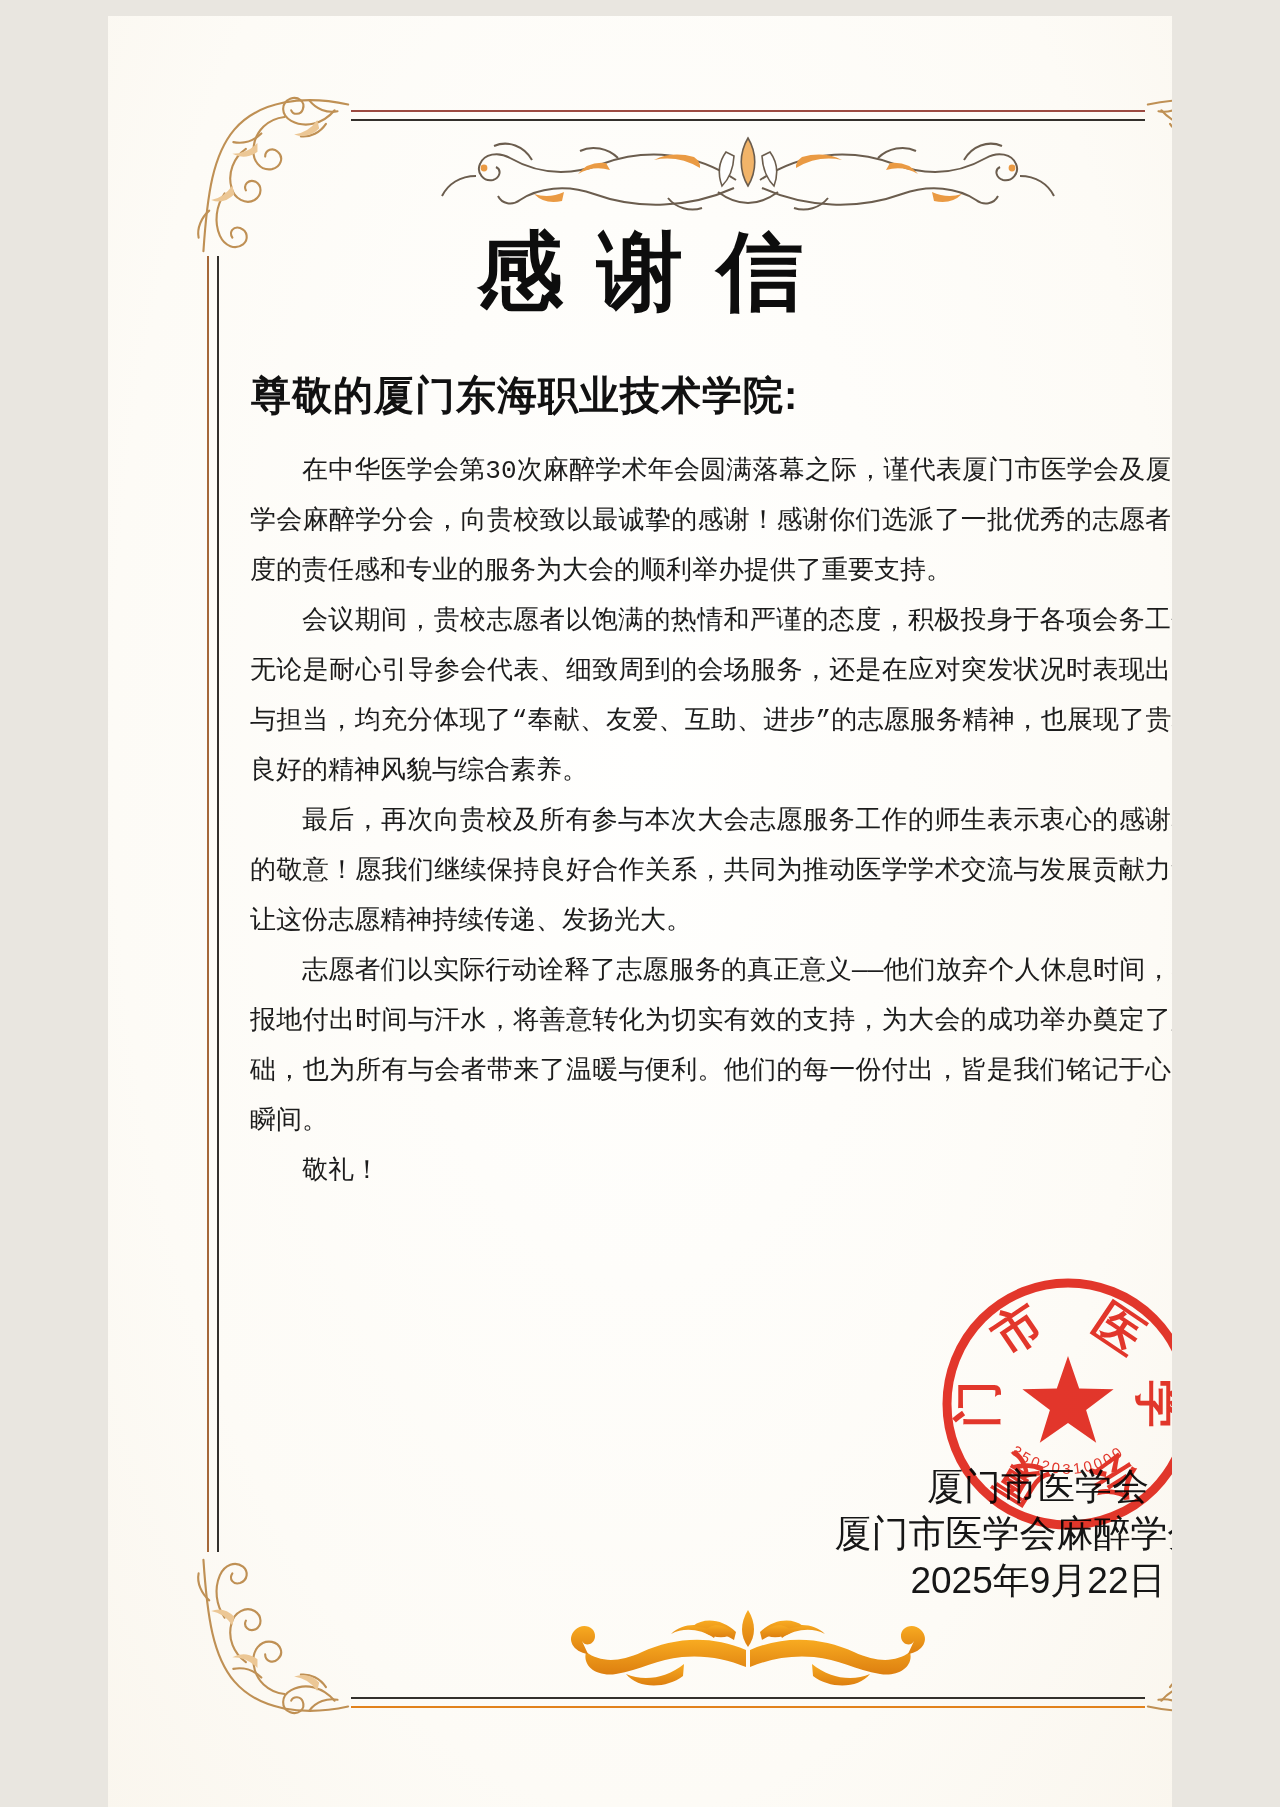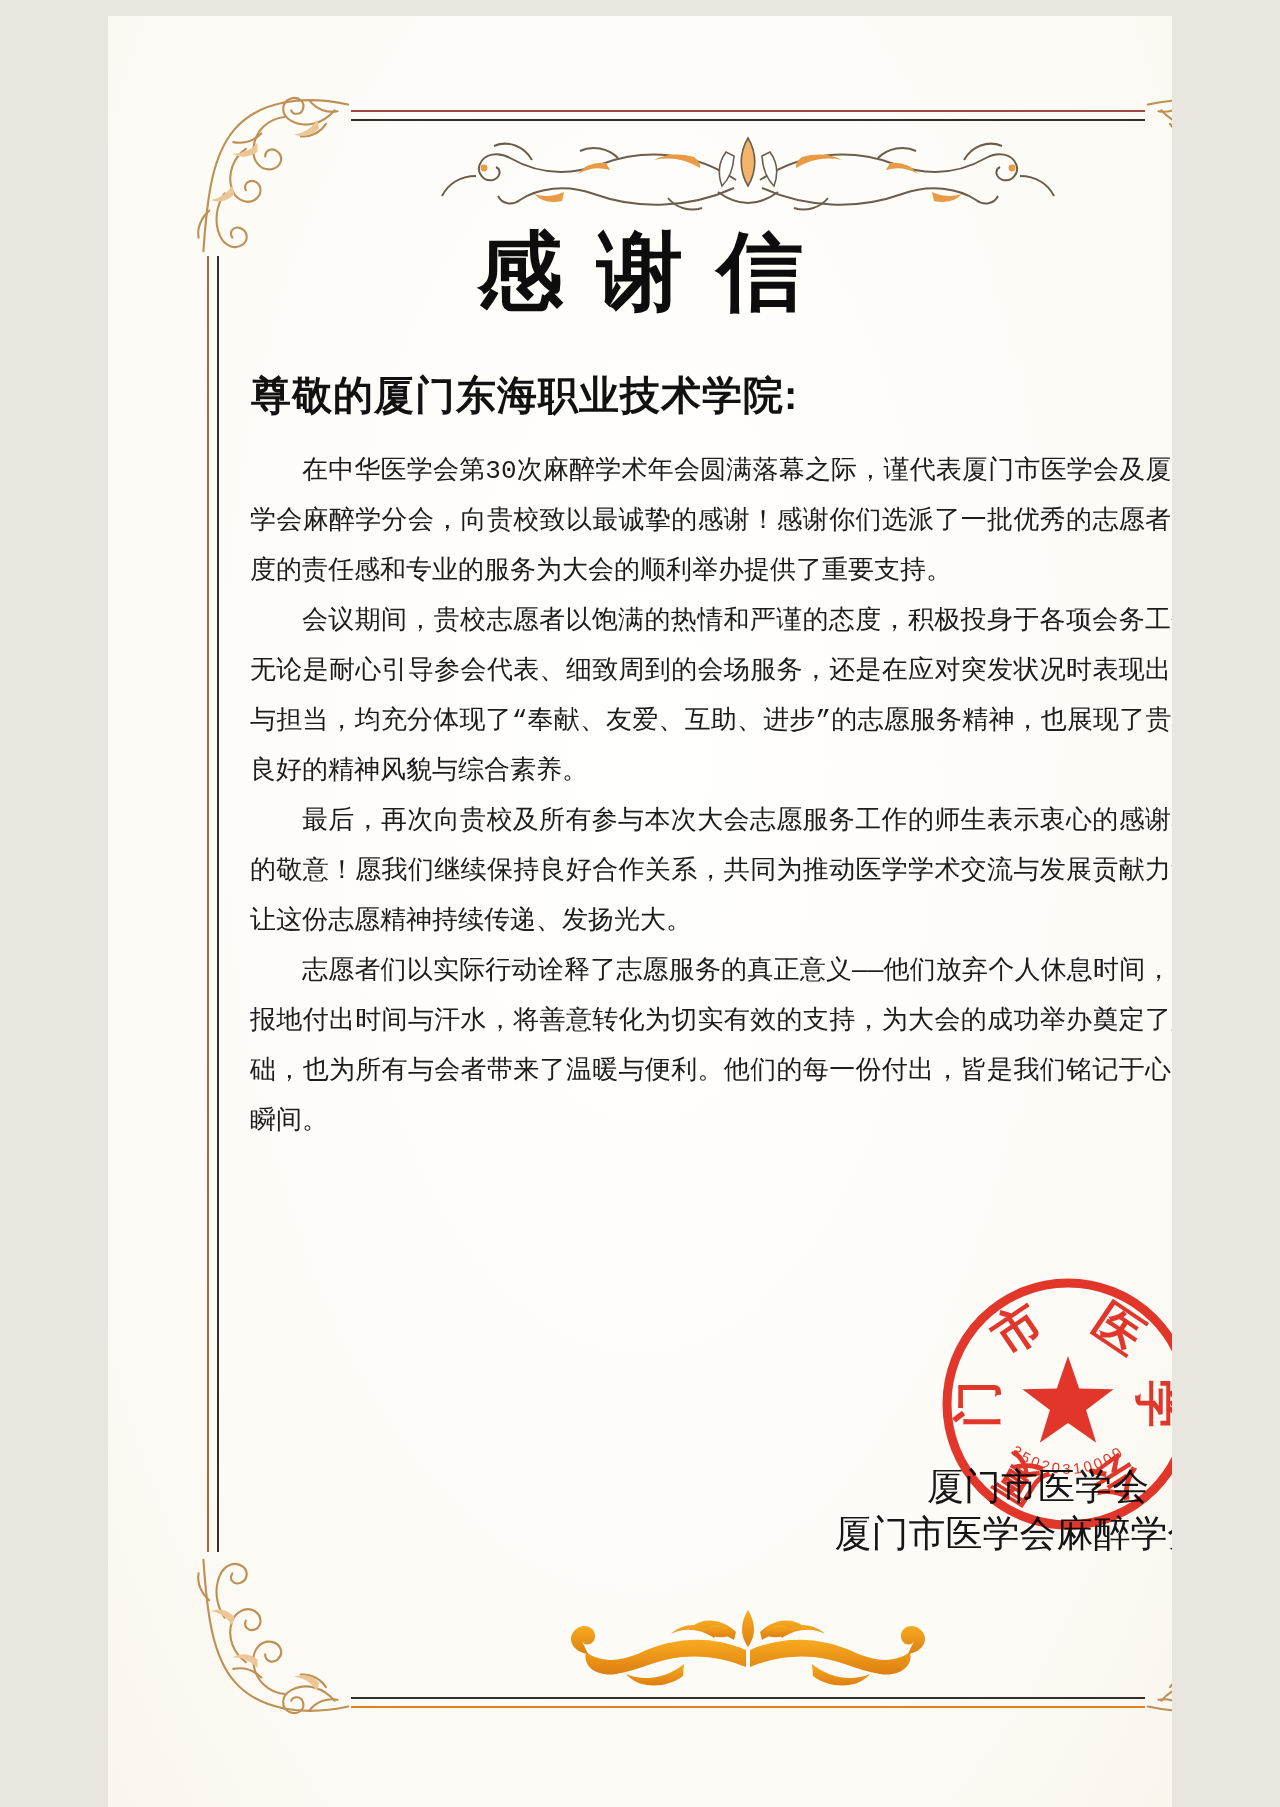--- a/index.html
+++ b/index.html
@@ -132,25 +132,27 @@
 
   <div class="title">感谢信</div>
 
   <div class="salutation">尊敬的厦门东海职业技术学院:</div>
 
   <div class="body-text">
     <p>在中华医学会第30次麻醉学术年会圆满落幕之际，谨代表厦门市医学会及厦门市医学会麻醉学分会，向贵校致以最诚挚的感谢！感谢你们选派了一批优秀的志愿者，以高度的责任感和专业的服务为大会的顺利举办提供了重要支持。</p>
     <p>会议期间，贵校志愿者以饱满的热情和严谨的态度，积极投身于各项会务工作中。无论是耐心引导参会代表、细致周到的会场服务，还是在应对突发状况时表现出的沉着与担当，均充分体现了“奉献、友爱、互助、进步”的志愿服务精神，也展现了贵校学子良好的精神风貌与综合素养。</p>
     <p>最后，再次向贵校及所有参与本次大会志愿服务工作的师生表示衷心的感谢和崇高的敬意！愿我们继续保持良好合作关系，共同为推动医学学术交流与发展贡献力量，也让这份志愿精神持续传递、发扬光大。</p>
     <p>志愿者们以实际行动诠释了志愿服务的真正意义——他们放弃个人休息时间，不计回报地付出时间与汗水，将善意转化为切实有效的支持，为大会的成功举办奠定了坚实基础，也为所有与会者带来了温暖与便利。他们的每一份付出，皆是我们铭记于心的动人瞬间。</p>
+    <p class="closing-salute">敬礼！</p>
   </div>
 
   <div class="signature">
     <div>厦门市医学会</div>
     <div>厦门市医学会麻醉学分会</div>
+    <div>2025年9月22日</div>
   </div>
 
   <svg class="seal" viewBox="0 0 264 264">
     <circle cx="132" cy="132" r="121" fill="none" stroke="#e2261a" stroke-width="9"></circle>
     <polygon fill="#e2261a" points="132,84 143.2,116.6 177.6,117.2 150.1,137.9 160.2,170.8 132,151 103.8,170.8 113.9,137.9 86.4,117.2 120.8,116.6"></polygon>
     <g fill="#e2261a" font-size="48" font-weight="bold" text-anchor="middle" font-family="'Liberation Sans',sans-serif">
       <text transform="rotate(-148 132 132)" x="132" y="58">厦</text>
       <text transform="rotate(-90 132 132)" x="132" y="58">门</text>
       <text transform="rotate(-34 132 132)" x="132" y="58">市</text>
       <text transform="rotate(34 132 132)" x="132" y="58">医</text>

